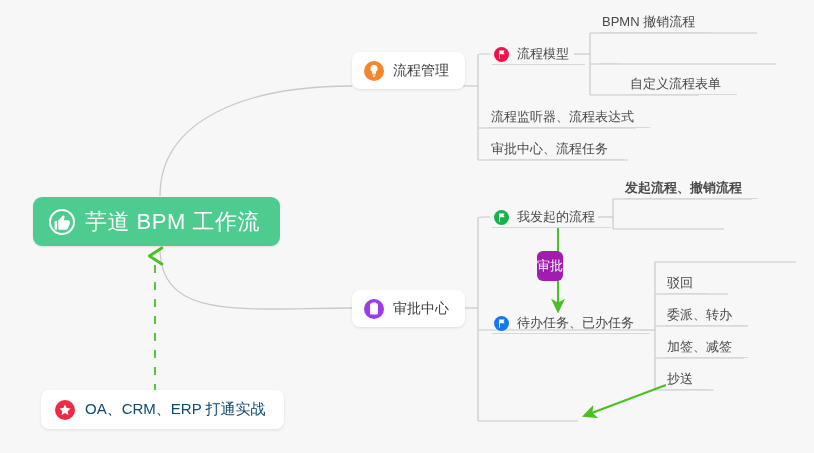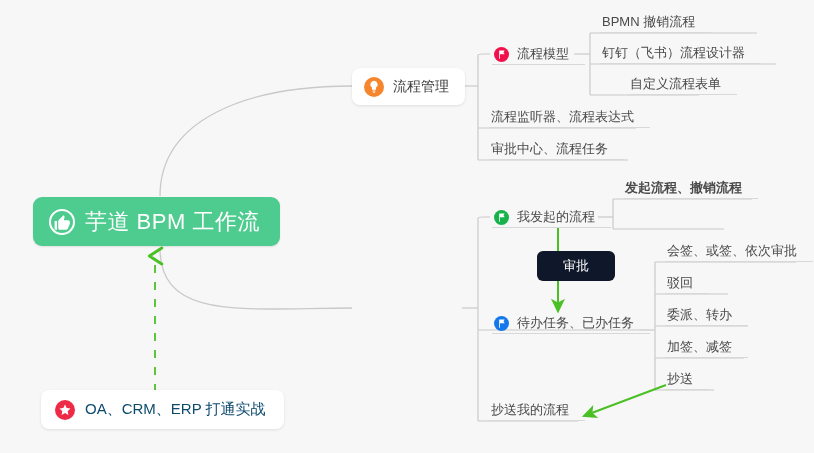--- a/index.html
+++ b/index.html
@@ -91,24 +91,24 @@
     height: 22px;
     padding: 0 2px;
   }
   .leaf-label {
     font-size: 13px;
     color: #4a4a4a;
   }
 
   
   .tag-node {
-    background: #0f172a;
+    background: #a21caf;
     border-radius: 6px;
     height: 30px;
-    padding: 0 26px;
+    padding: 0 0;
     justify-content: center;
   }
   .tag-label {
     font-size: 13px;
     color: #ffffff;
   }
 
   
   .ico {
     position: relative;
@@ -196,21 +196,21 @@
 
   <div class="node card-node note-node" style="left:41px; top:390px;">
     <span class="ico ico-md ico-star">
       <svg viewBox="0 0 24 24" width="20" height="20">
         <path fill="#ffffff" d="M12 5.4l2 4.2 4.6.6-3.4 3.2.9 4.6-4.1-2.3-4.1 2.3.9-4.6-3.4-3.2 4.6-.6z"></path>
       </svg>
     </span>
     <span class="note-label">OA、CRM、ERP 打通实战</span>
   </div>
 
-  <div class="node card-node" style="left:352px; top:68px;">
+  <div class="node card-node" style="left:352px; top:52px;">
     <span class="ico ico-md ico-bulb">
       <svg viewBox="0 0 24 24" width="20" height="20">
         <path fill="#ffffff" d="M12 4.6a4.4 4.4 0 00-2.4 8.1v1.9c0 .4.3.7.7.7h3.4c.4 0 .7-.3.7-.7v-1.9A4.4 4.4 0 0012 4.6zm-1.7 11.6h3.4v1.1h-3.4zm.5 2.1h2.4v.9h-2.4z"></path>
       </svg>
     </span>
     <span class="card-label">流程管理</span>
   </div>
 
   <div class="node topic-node" style="left: 492px; top: 43px; position: absolute;">
     <span class="ico ico-sm ico-flag-r">
@@ -220,37 +220,44 @@
     </span>
     <span class="topic-label">流程模型</span>
   <span style="position: absolute; left: 0px; right: -14px; bottom: 0px; height: 1px; background: rgb(216, 216, 216);"></span>
     </div>
 
   <div class="node leaf-node" style="left: 600px; top: 11px; position: absolute;">
     <span class="leaf-label">BPMN 撤销流程</span>
   <span style="position: absolute; left: 0px; right: -14px; bottom: 0px; height: 1px; background: rgb(216, 216, 216);"></span>
     </div>
   <div class="node leaf-node" style="left: 600px; top: 42px; position: absolute;">
-    <span class="leaf-label">钉钉（飞书）流程设计器</span>
   <span style="position: absolute; left: 0px; right: -14px; bottom: 0px; height: 1px; background: rgb(216, 216, 216);"></span>
     </div>
   <div class="node leaf-node" style="left: 628px; top: 73px; position: absolute;">
     <span class="leaf-label">自定义流程表单</span>
   <span style="position: absolute; left: 0px; right: -14px; bottom: 0px; height: 1px; background: rgb(216, 216, 216);"></span>
     </div>
 
   <div class="node leaf-node" style="left: 489px; top: 106px; position: absolute;">
     <span class="leaf-label">流程监听器、流程表达式</span>
   <span style="position: absolute; left: 0px; right: -14px; bottom: 0px; height: 1px; background: rgb(216, 216, 216);"></span>
     </div>
   <div class="node leaf-node" style="left: 489px; top: 138px; position: absolute;">
     <span class="leaf-label">审批中心、流程任务</span>
   <span style="position: absolute; left: 0px; right: -14px; bottom: 0px; height: 1px; background: rgb(216, 216, 216);"></span>
     </div>
 
+  <div class="node card-node" style="left:352px; top:290px;">
+    <span class="ico ico-md ico-doc">
+      <svg viewBox="0 0 24 24" width="20" height="20">
+        <path fill="#ffffff" d="M10 4.3h4c.4 0 .7.3.7.7v.4h1.1c.5 0 .9.4.9.9v11.4c0 .5-.4.9-.9.9H8.2c-.5 0-.9-.4-.9-.9V6.3c0-.5.4-.9.9-.9h1.1V5c0-.4.3-.7.7-.7zm-.5 5.1h5v1.2h-5zm0 2.7h5v1.2h-5zm0 2.7h3.2v1.2H9.5z"></path>
+      </svg>
+    </span>
+    <span class="card-label">审批中心</span>
+  </div>
 
   <div class="node topic-node" style="left: 492px; top: 206px; position: absolute;">
     <span class="ico ico-sm ico-flag-g">
       <svg viewBox="0 0 24 24" width="15" height="15">
         <path fill="#ffffff" d="M8.3 5.4h8a.5.5 0 01.4.8l-1.6 2.3 1.6 2.3a.5.5 0 01-.4.8H9.6v7.1H8.3z"></path>
       </svg>
     </span>
     <span class="topic-label">我发起的流程</span>
   <span style="position: absolute; left: 0px; right: -14px; bottom: 0px; height: 1px; background: rgb(216, 216, 216);"></span>
     </div>
@@ -262,43 +269,35 @@
   <div class="node topic-node" style="left: 492px; top: 312px; position: absolute;">
     <span class="ico ico-sm ico-flag-b">
       <svg viewBox="0 0 24 24" width="15" height="15">
         <path fill="#ffffff" d="M8.3 5.4h8a.5.5 0 01.4.8l-1.6 2.3 1.6 2.3a.5.5 0 01-.4.8H9.6v7.1H8.3z"></path>
       </svg>
     </span>
     <span class="topic-label">待办任务、已办任务</span>
   <span style="position: absolute; left: 0px; right: -14px; bottom: 0px; height: 1px; background: rgb(216, 216, 216);"></span>
     </div>
 
-  <div class="node leaf-node" style="left: 665px; top: 240px; position: absolute;">
-    <span class="leaf-label">会签、或签、依次审批</span>
-  <span style="position: absolute; left: 0px; right: -14px; bottom: 0px; height: 1px; background: rgb(216, 216, 216);"></span>
-    </div>
   <div class="node leaf-node" style="left: 665px; top: 272px; position: absolute;">
     <span class="leaf-label">驳回</span>
   <span style="position: absolute; left: 0px; right: -14px; bottom: 0px; height: 1px; background: rgb(216, 216, 216);"></span>
     </div>
   <div class="node leaf-node" style="left: 665px; top: 304px; position: absolute;">
     <span class="leaf-label">委派、转办</span>
   <span style="position: absolute; left: 0px; right: -14px; bottom: 0px; height: 1px; background: rgb(216, 216, 216);"></span>
     </div>
   <div class="node leaf-node" style="left: 665px; top: 336px; position: absolute;">
     <span class="leaf-label">加签、减签</span>
   <span style="position: absolute; left: 0px; right: -14px; bottom: 0px; height: 1px; background: rgb(216, 216, 216);"></span>
     </div>
   <div class="node leaf-node" style="left: 665px; top: 368px; position: absolute;">
     <span class="leaf-label">抄送</span>
   <span style="position: absolute; left: 0px; right: -14px; bottom: 0px; height: 1px; background: rgb(216, 216, 216);"></span>
     </div>
 
-  <div class="node leaf-node" style="left: 489px; top: 399px; position: absolute;">
-    <span class="leaf-label">抄送我的流程</span>
-  <span style="position: absolute; left: 0px; right: -14px; bottom: 0px; height: 1px; background: rgb(216, 216, 216);"></span>
-    </div>
 
   <div class="node tag-node" style="left:537px; top:251px;">
     <span class="tag-label">审批</span>
   </div>
 
 </div>
 
 </body></html>

